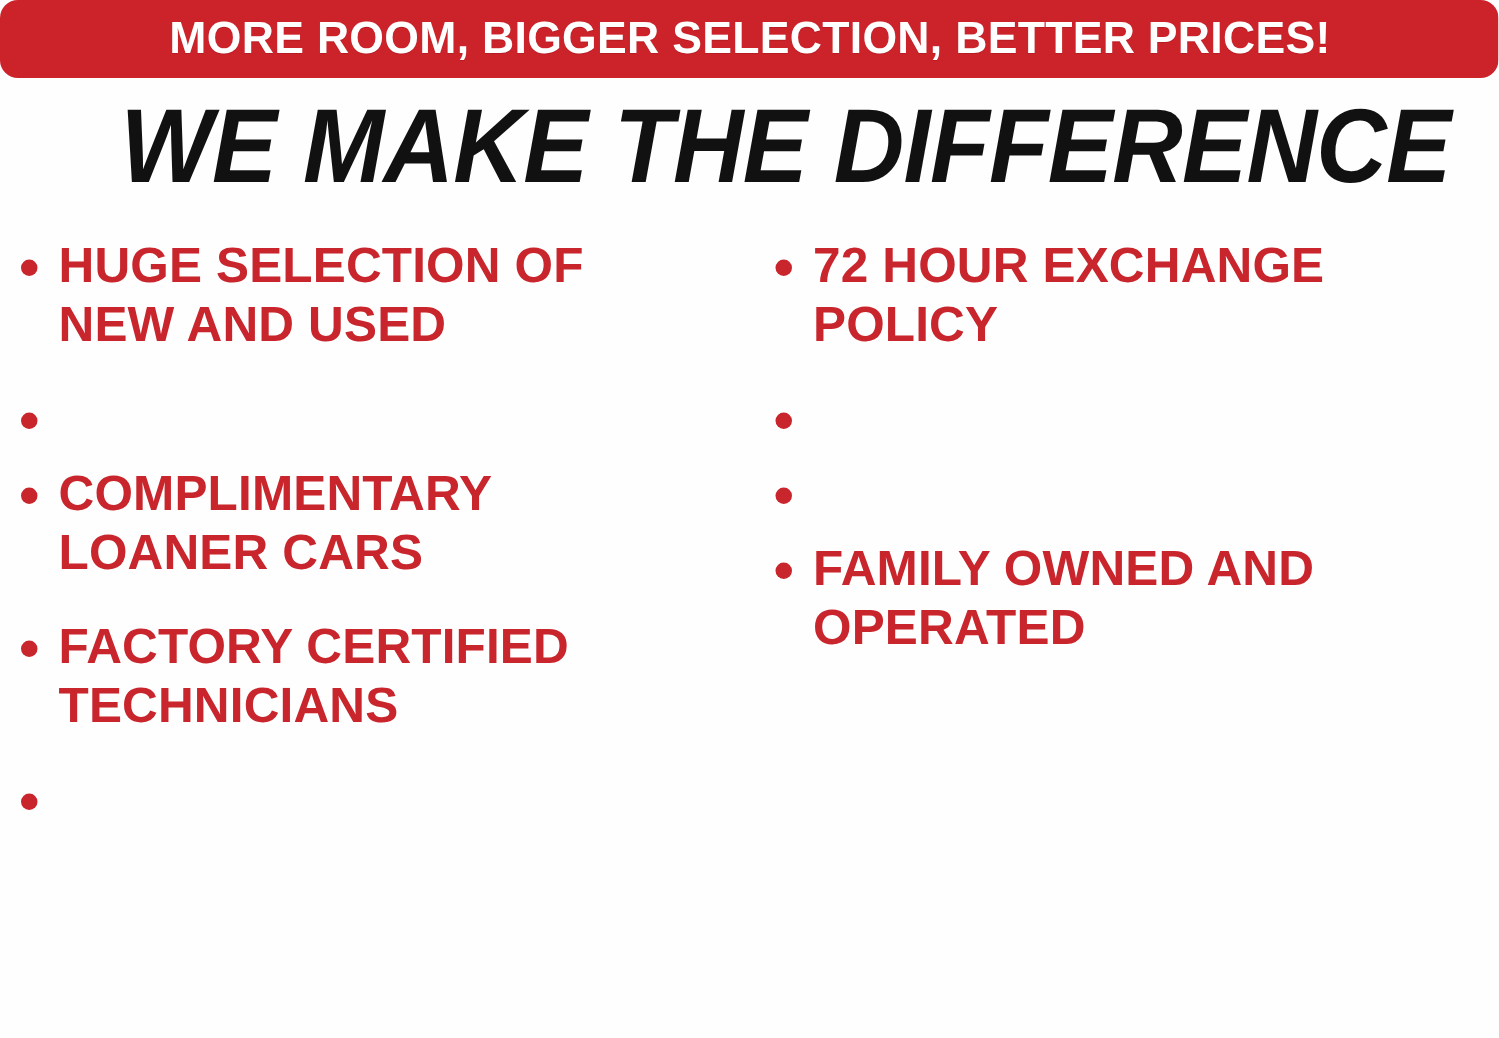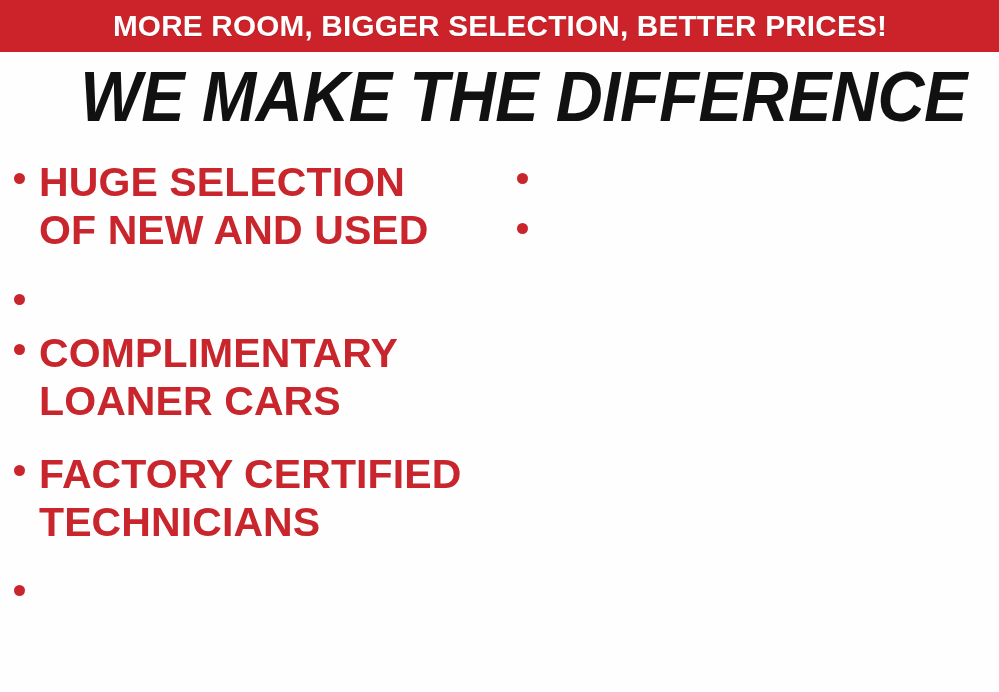--- a/index.html
+++ b/index.html
@@ -26,20 +26,21 @@
   .banner {
     position: absolute;
     left: 0;
     top: 0;
     width: 999px;
     height: 52px;
     background: #cc2229;
     display: flex;
     align-items: center;
     justify-content: center;
+    border-radius: 12px;
   }
   .banner-text {
     color: #ffffff;
     font-family: "Liberation Sans", sans-serif;
     font-weight: bold;
     font-size: 30px;
     letter-spacing: 0.2px;
     line-height: 1;
     white-space: nowrap;
     transform: scaleX(0.99);
@@ -103,21 +104,21 @@
     height: 11px;
     border-radius: 50%;
     background: #c9252c;
     margin-top: 15px;
     margin-right: 14px;
   }
   .bullet-label {
     color: #c9252c;
     font-family: "Liberation Sans", sans-serif;
     font-weight: bold;
-    font-size: 41px;
+    font-size: 33px;
     line-height: 1.18;
     letter-spacing: 0.1px;
     text-transform: uppercase;
     max-width: 430px;
   }
   .col-right .bullet-label {
     max-width: 460px;
   }
 </style>
 </head>
@@ -157,29 +158,37 @@
       </div>
 
       <div class="bullet-item">
         <span class="bullet-dot"></span>
       </div>
 
     </div>
 
     <div class="col col-right">
 
+      <div class="bullet-item">
+        <span class="bullet-dot"></span>
+        <span class="bullet-label">72 HOUR EXCHANGE POLICY</span>
+      </div>
 
 
       <div class="bullet-item">
         <span class="bullet-dot"></span>
       </div>
 
       <div class="bullet-item">
         <span class="bullet-dot"></span>
       </div>
 
+      <div class="bullet-item">
+        <span class="bullet-dot"></span>
+        <span class="bullet-label">FAMILY OWNED AND OPERATED</span>
+      </div>
 
 
     </div>
 
   </div>
 
 </div>
 
 </body></html>

